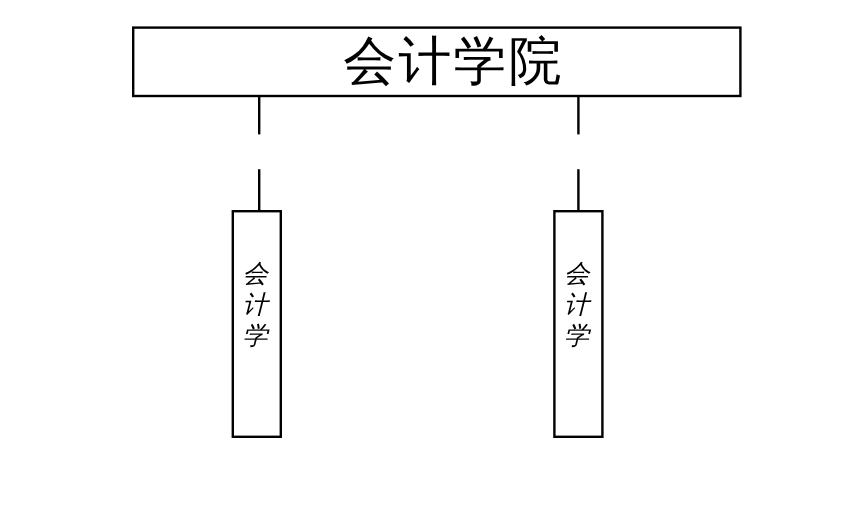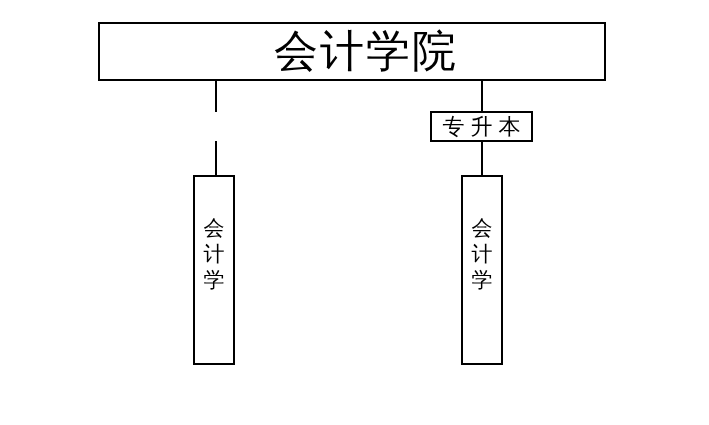--- a/index.html
+++ b/index.html
@@ -19,21 +19,21 @@
   .box {
     position: absolute;
     box-sizing: border-box;
     border: 2px solid #000000;
     background: #ffffff;
     display: flex;
     align-items: center;
     justify-content: center;
   }
   .root-box {
-    left: 98px;
+    left: 110px;
     top: 22px;
     width: 508px;
     height: 59px;
     font-size: 44px;
     letter-spacing: 2px;
     white-space: nowrap;
   }
   .root-label {
     position: relative;
     left: 14px;
@@ -53,22 +53,23 @@
     width: 42px;
     height: 190px;
     align-items: flex-start;
     padding-top: 38px;
   }
   .vtext {
     display: block;
     width: 24px;
     font-size: 21px;
     line-height: 26px;
-    text-align: center;
+    text-align: left;
     word-break: break-all;
+    font-style: italic;
   }
   .connector {
     position: absolute;
     width: 2px;
     background: #000000;
   }
   .conn-upper { top: 80px;  height: 32px; }
   .conn-lower { top: 141px; height: 35px; }
   .conn-left  { left: 215px; }
   .conn-right { left: 481px; }
@@ -79,23 +80,20 @@
 <div class="canvas">
 
   <div class="box root-box">
     <span class="root-label">会计学院</span>
   </div>
 
   <div class="connector conn-upper conn-left"></div>
   <div class="connector conn-upper conn-right"></div>
 
 
-  <div class="box mid-box mid-box-right">
-    <span>专升本</span>
-  </div>
 
   <div class="connector conn-lower conn-left"></div>
   <div class="connector conn-lower conn-right"></div>
 
   <div class="box tall-box" style="left:193px;">
     <span class="vtext">会计学</span>
   </div>
 
   <div class="box tall-box" style="left:461px;">
     <span class="vtext">会计学</span>

